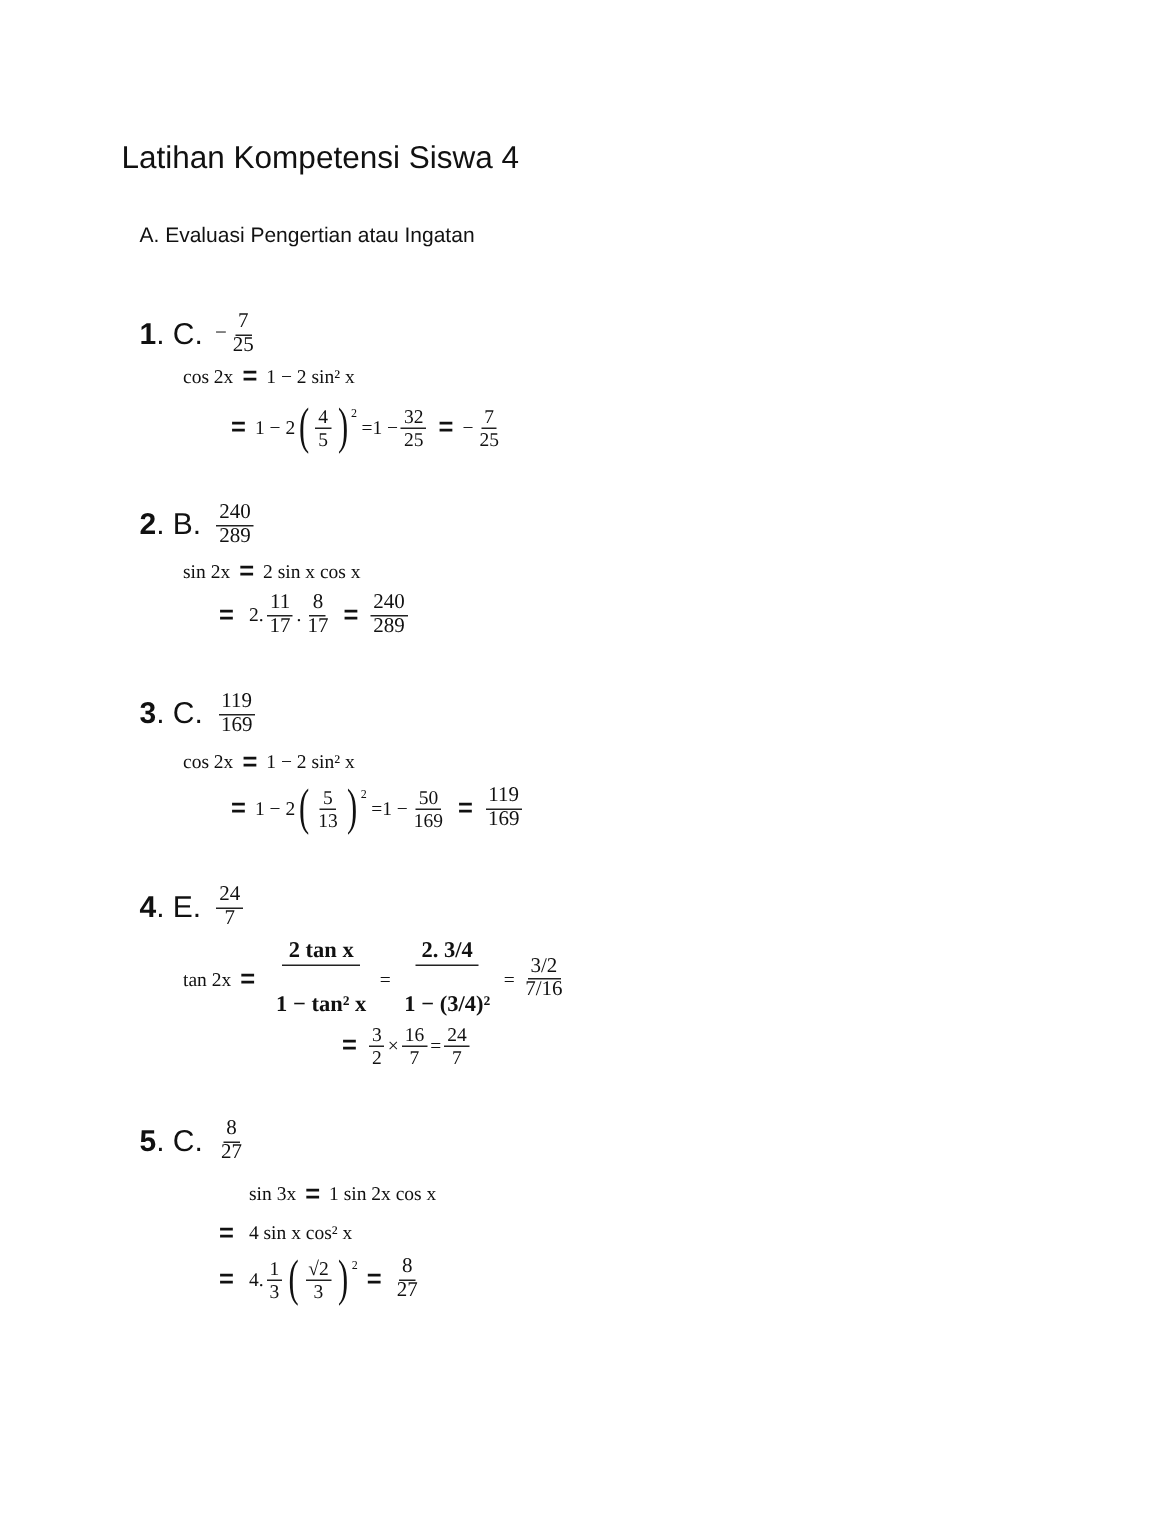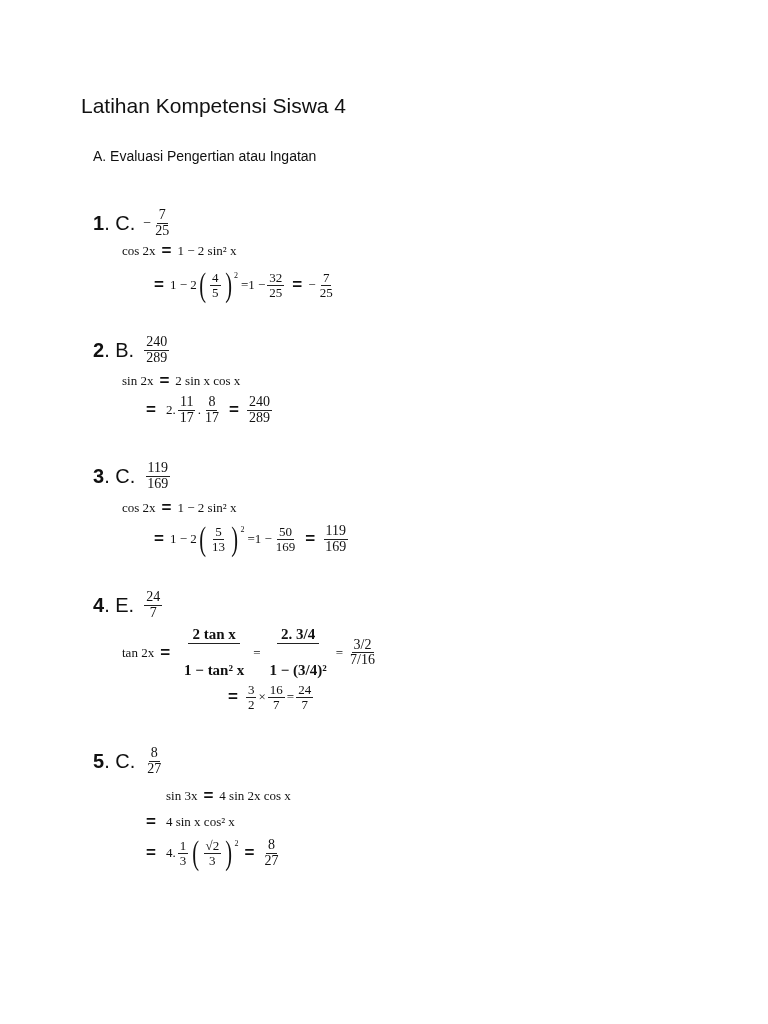--- a/index.html
+++ b/index.html
@@ -184,21 +184,21 @@
     <b>5</b>
     <span style="margin-right:8px;">. C.</span>
     <span class="serif frac" style="font-size:14px;">
         <span class="num">8</span>
         <span class="den">27</span>
       </span>
   </div>
   <div class="abs serif math" style="left:122px; top:786px;margin-left:44px;">
     <span>sin 3x</span>
       <span class="eq">=</span>
-      <span>4 sin 2x cos x</span>
+      <span>1 sin 2x cos x</span>
   </div>
   <div class="abs serif math" style="left:140px; top:812px;">
     <span class="eq">=</span>
       <span style="margin-left:4px;font-family:Liberation Serif, serif;">4 sin x cos² x</span>
   </div>
   <div class="abs serif math" style="left:140px; top:836px;">
     <span class="eq">=</span>
     <span style="margin-left:4px;">4.</span>
     <span class="frac">
         <span class="num">1</span>

